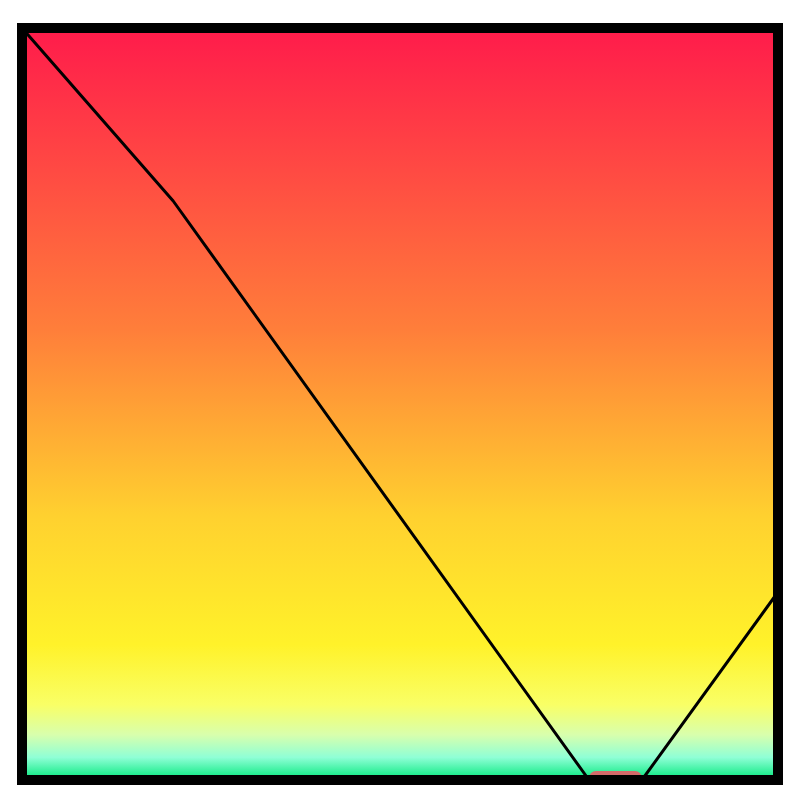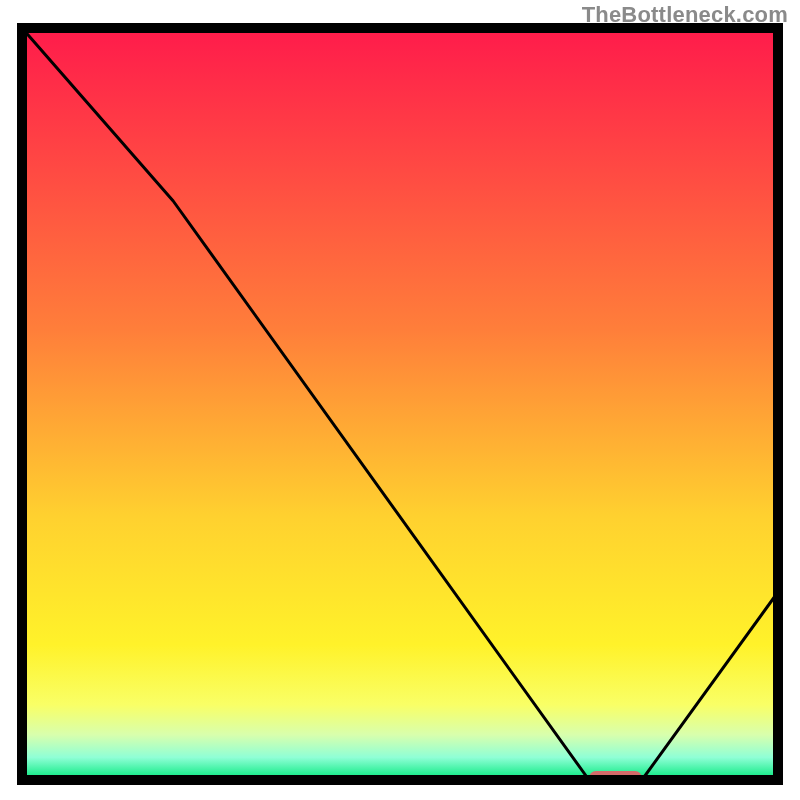--- a/index.html
+++ b/index.html
@@ -25,21 +25,20 @@
     letter-spacing: 0.2px;
   }
   svg {
     display: block;
   }
 </style>
 </head>
 <body>
 
 <div class="container">
-  <div class="attribution">TheBottleneck.com</div>
 
   <svg id="chart-svg" width="800" height="800" viewBox="0 0 800 800">
     <defs>
       <linearGradient id="bg-grad" x1="0" y1="0" x2="0" y2="1">
           <stop offset="0%" stop-color="#ff1b4b"></stop>
           <stop offset="40%" stop-color="#ff7e3a"></stop>
           <stop offset="65%" stop-color="#ffd12f"></stop>
           <stop offset="82%" stop-color="#fff22a"></stop>
           <stop offset="90%" stop-color="#f9ff66"></stop>
           <stop offset="94%" stop-color="#d8ffad"></stop>

